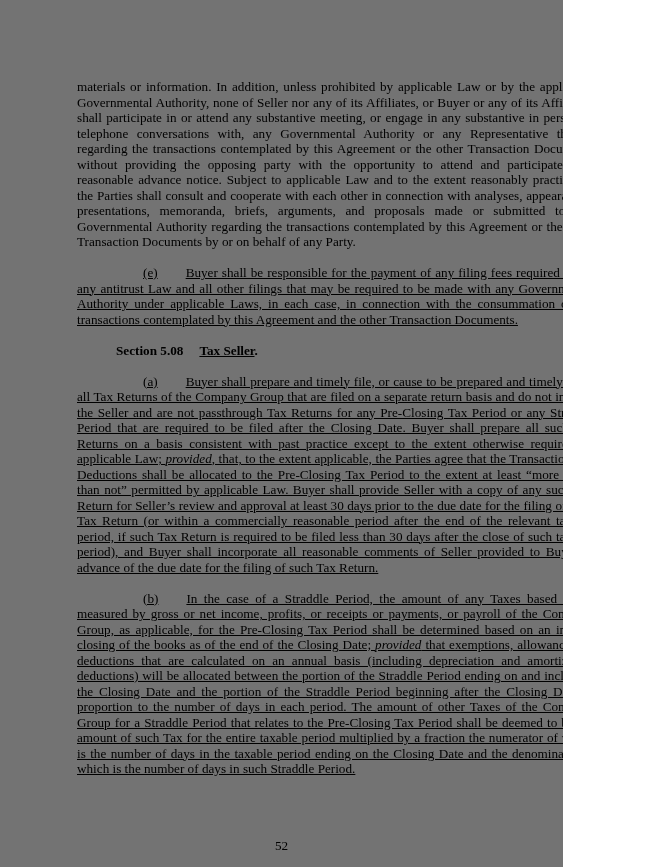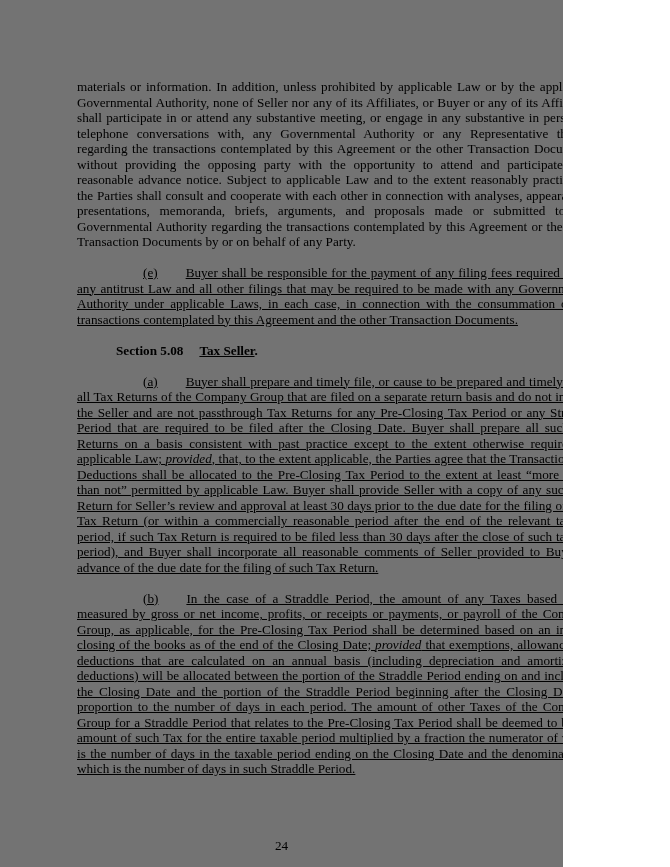--- a/index.html
+++ b/index.html
@@ -58,14 +58,14 @@
 
     <p class="para indent"><span class="">(e)</span><span class="tab"></span><span class="">Buyer shall be responsible for the payment of any filing fees required under any antitrust Law and all other filings that may be required to be made with any Governmental Authority under applicable Laws, in each case, in connection with the consummation of the transactions contemplated by this Agreement and the other Transaction Documents.</span></p>
 
     <p class="para heading"><span class="bold">Section 5.08</span><span class="tab"></span><span class="bold underline">Tax Seller</span><span class="bold">.</span></p>
 
     <p class="para indent"><span class="">(a)</span><span class="tab"></span><span class="">Buyer shall prepare and timely file, or cause to be prepared and timely filed, all Tax Returns of the Company Group that are filed on a separate return basis and do not include the Seller and are not passthrough Tax Returns for any Pre-Closing Tax Period or any Straddle Period that are required to be filed after the Closing Date. Buyer shall prepare all such Tax Returns on a basis consistent with past practice except to the extent otherwise required by applicable Law; </span><span class="italic">provided</span><span class="">, that, to the extent applicable, the Parties agree that the Transaction Tax Deductions shall be allocated to the Pre-Closing Tax Period to the extent at least “more likely than not” permitted by applicable Law. Buyer shall provide Seller with a copy of any such Tax Return for Seller’s review and approval at least 30 days prior to the due date for the filing of such Tax Return (or within a commercially reasonable period after the end of the relevant taxable period, if such Tax Return is required to be filed less than 30 days after the close of such taxable period), and Buyer shall incorporate all reasonable comments of Seller provided to Buyer in advance of the due date for the filing of such Tax Return.</span></p>
 
     <p class="para indent"><span class="">(b)</span><span class="tab"></span><span class="">In the case of a Straddle Period, the amount of any Taxes based on or measured by gross or net income, profits, or receipts or payments, or payroll of the Company Group, as applicable, for the Pre-Closing Tax Period shall be determined based on an interim closing of the books as of the end of the Closing Date; </span><span class="italic">provided</span><span class=""> that exemptions, allowances, or deductions that are calculated on an annual basis (including depreciation and amortization deductions) will be allocated between the portion of the Straddle Period ending on and including the Closing Date and the portion of the Straddle Period beginning after the Closing Date in proportion to the number of days in each period. The amount of other Taxes of the Company Group for a Straddle Period that relates to the Pre-Closing Tax Period shall be deemed to be the amount of such Tax for the entire taxable period multiplied by a fraction the numerator of which is the number of days in the taxable period ending on the Closing Date and the denominator of which is the number of days in such Straddle Period.</span></p>
   </div>
 
-  <div class="page-number">24</div>
+  <div class="page-number">52</div>
 </div>
 
 </body></html>

